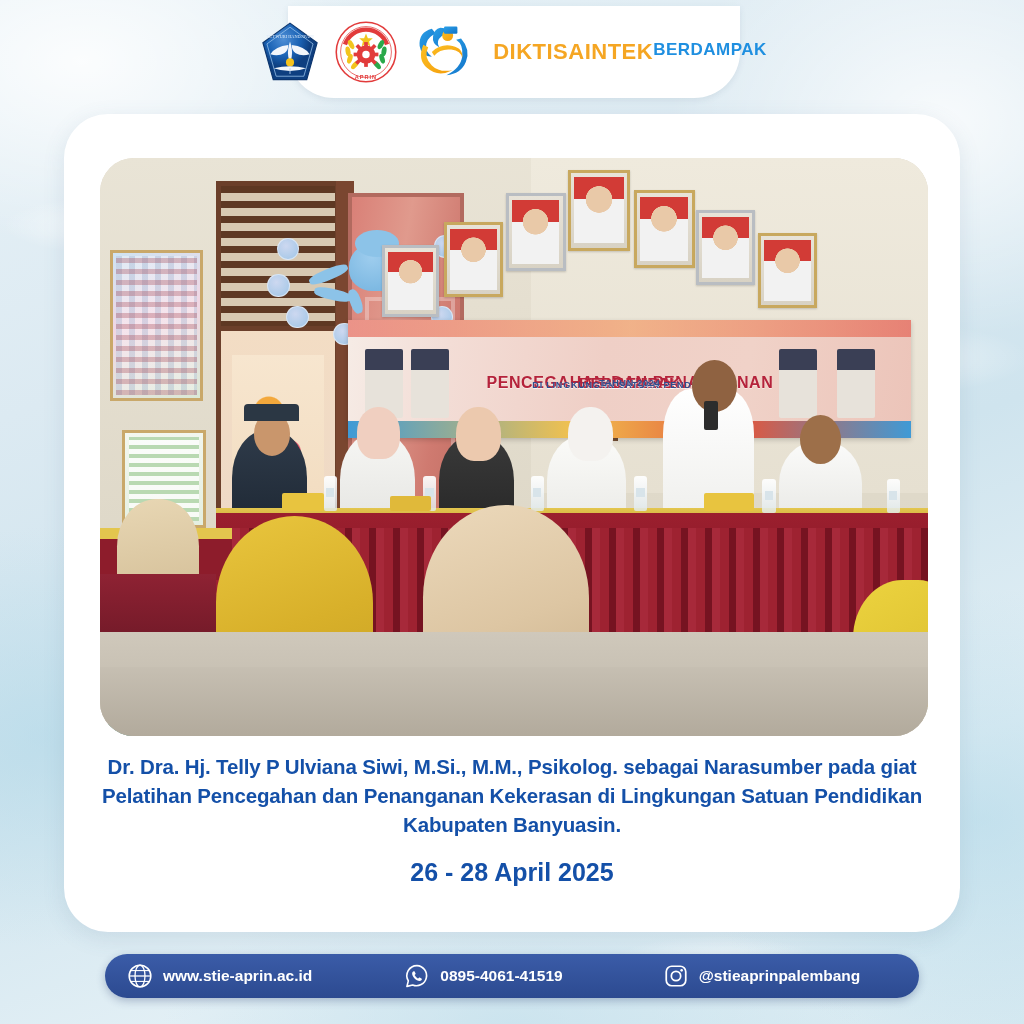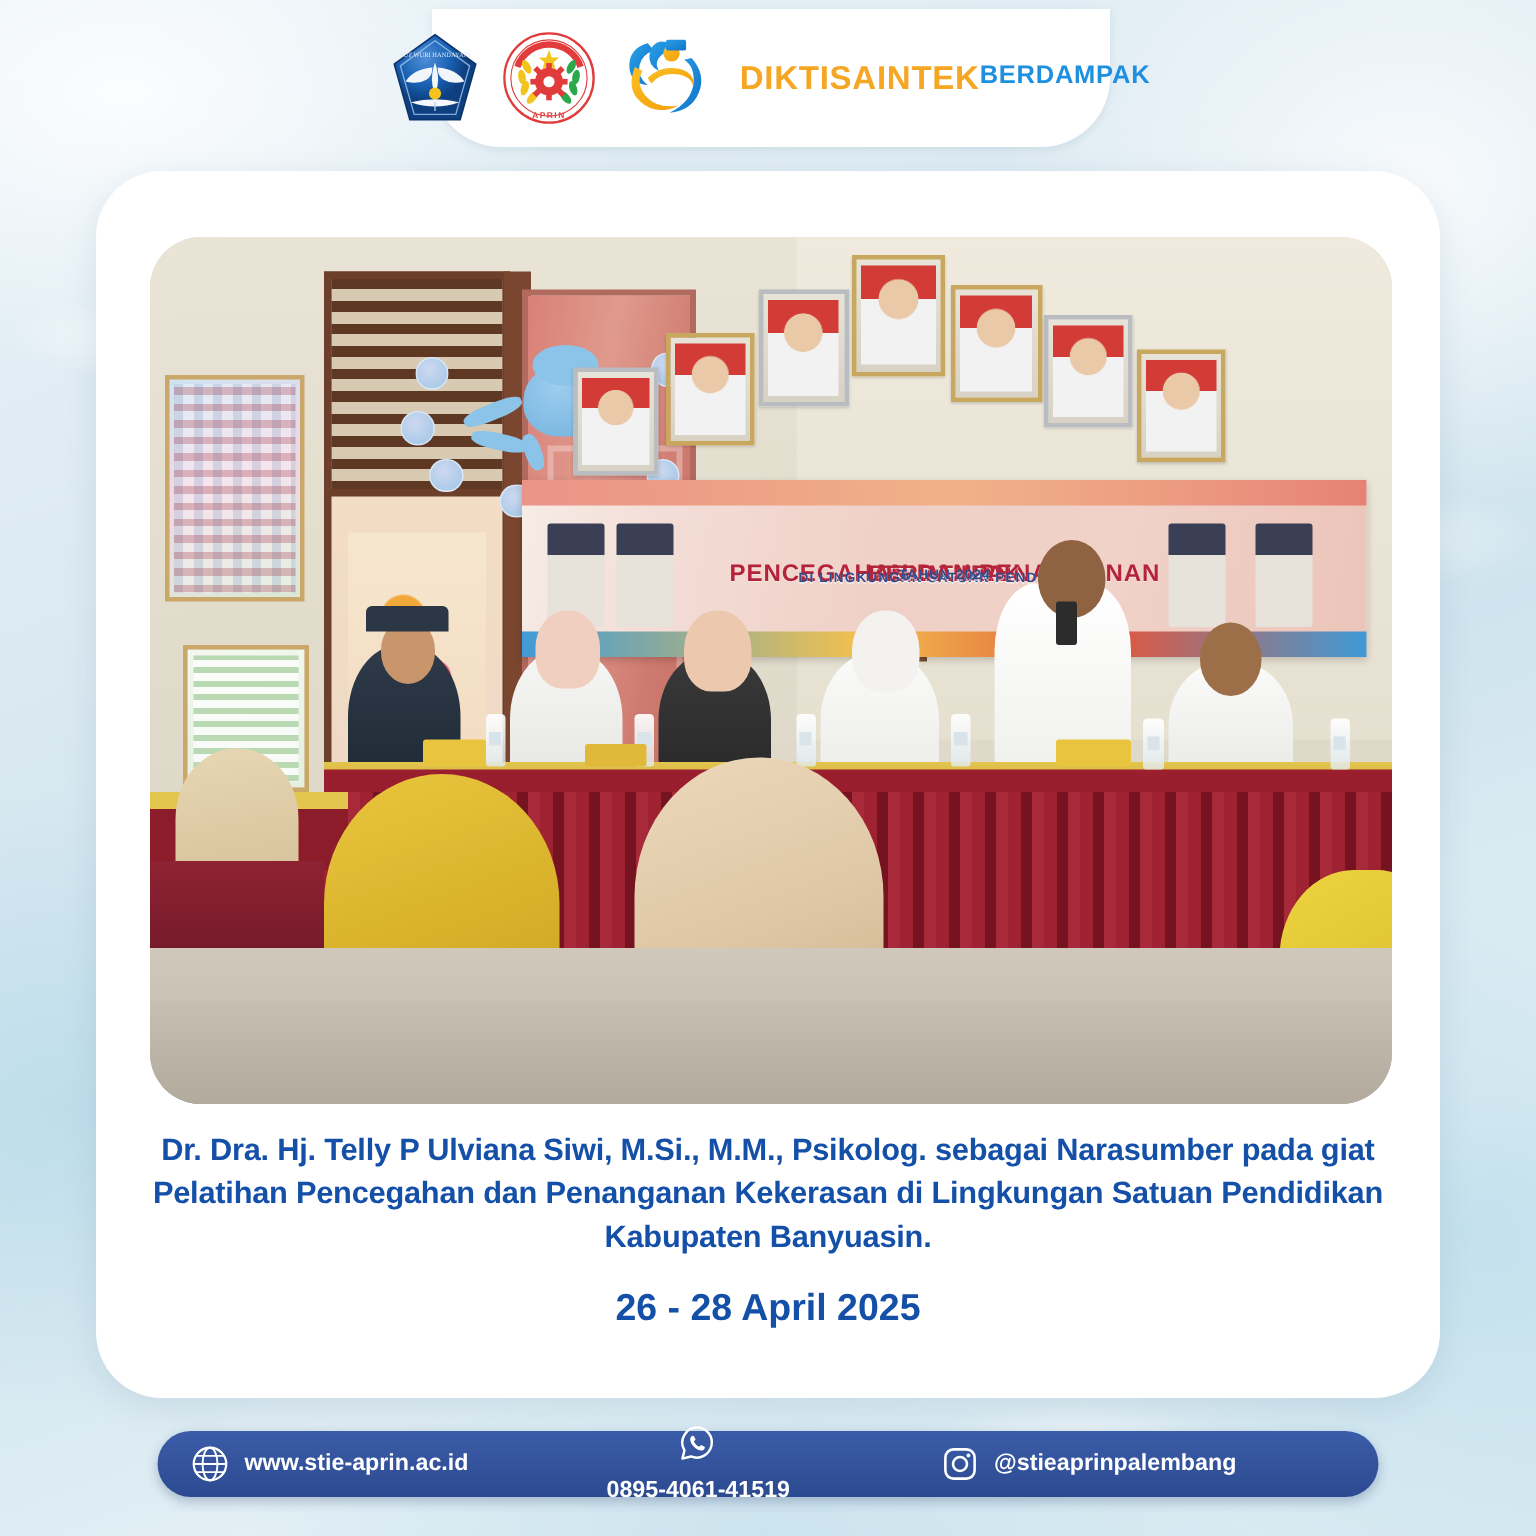--- a/index.html
+++ b/index.html
@@ -207,21 +207,21 @@
 
   
   #footer{
     position:absolute;left:105px;top:954px;width:814px;height:44px;
     background:linear-gradient(180deg,#3b5ca8,#2c4a90);
     border-radius:22px;display:flex;align-items:center;
     box-shadow:0 3px 8px rgba(40,60,110,.30);
   }
   .f-item{display:flex;align-items:center;gap:10px;color:#fff;font-size:15.5px;font-weight:bold;}
   #f-web{margin-left:22px;}
-  #f-wa{margin-left:92px;flex-direction:column;}
+  #f-wa{margin-left:92px;}
   #f-ig{margin-left:100px;}
   .f-icon{width:26px;height:26px;flex:0 0 auto;}
 </style>
 </head>
 <body>
 
 <div id="backdrop"></div>
 
 <div id="logo-bar">
 

